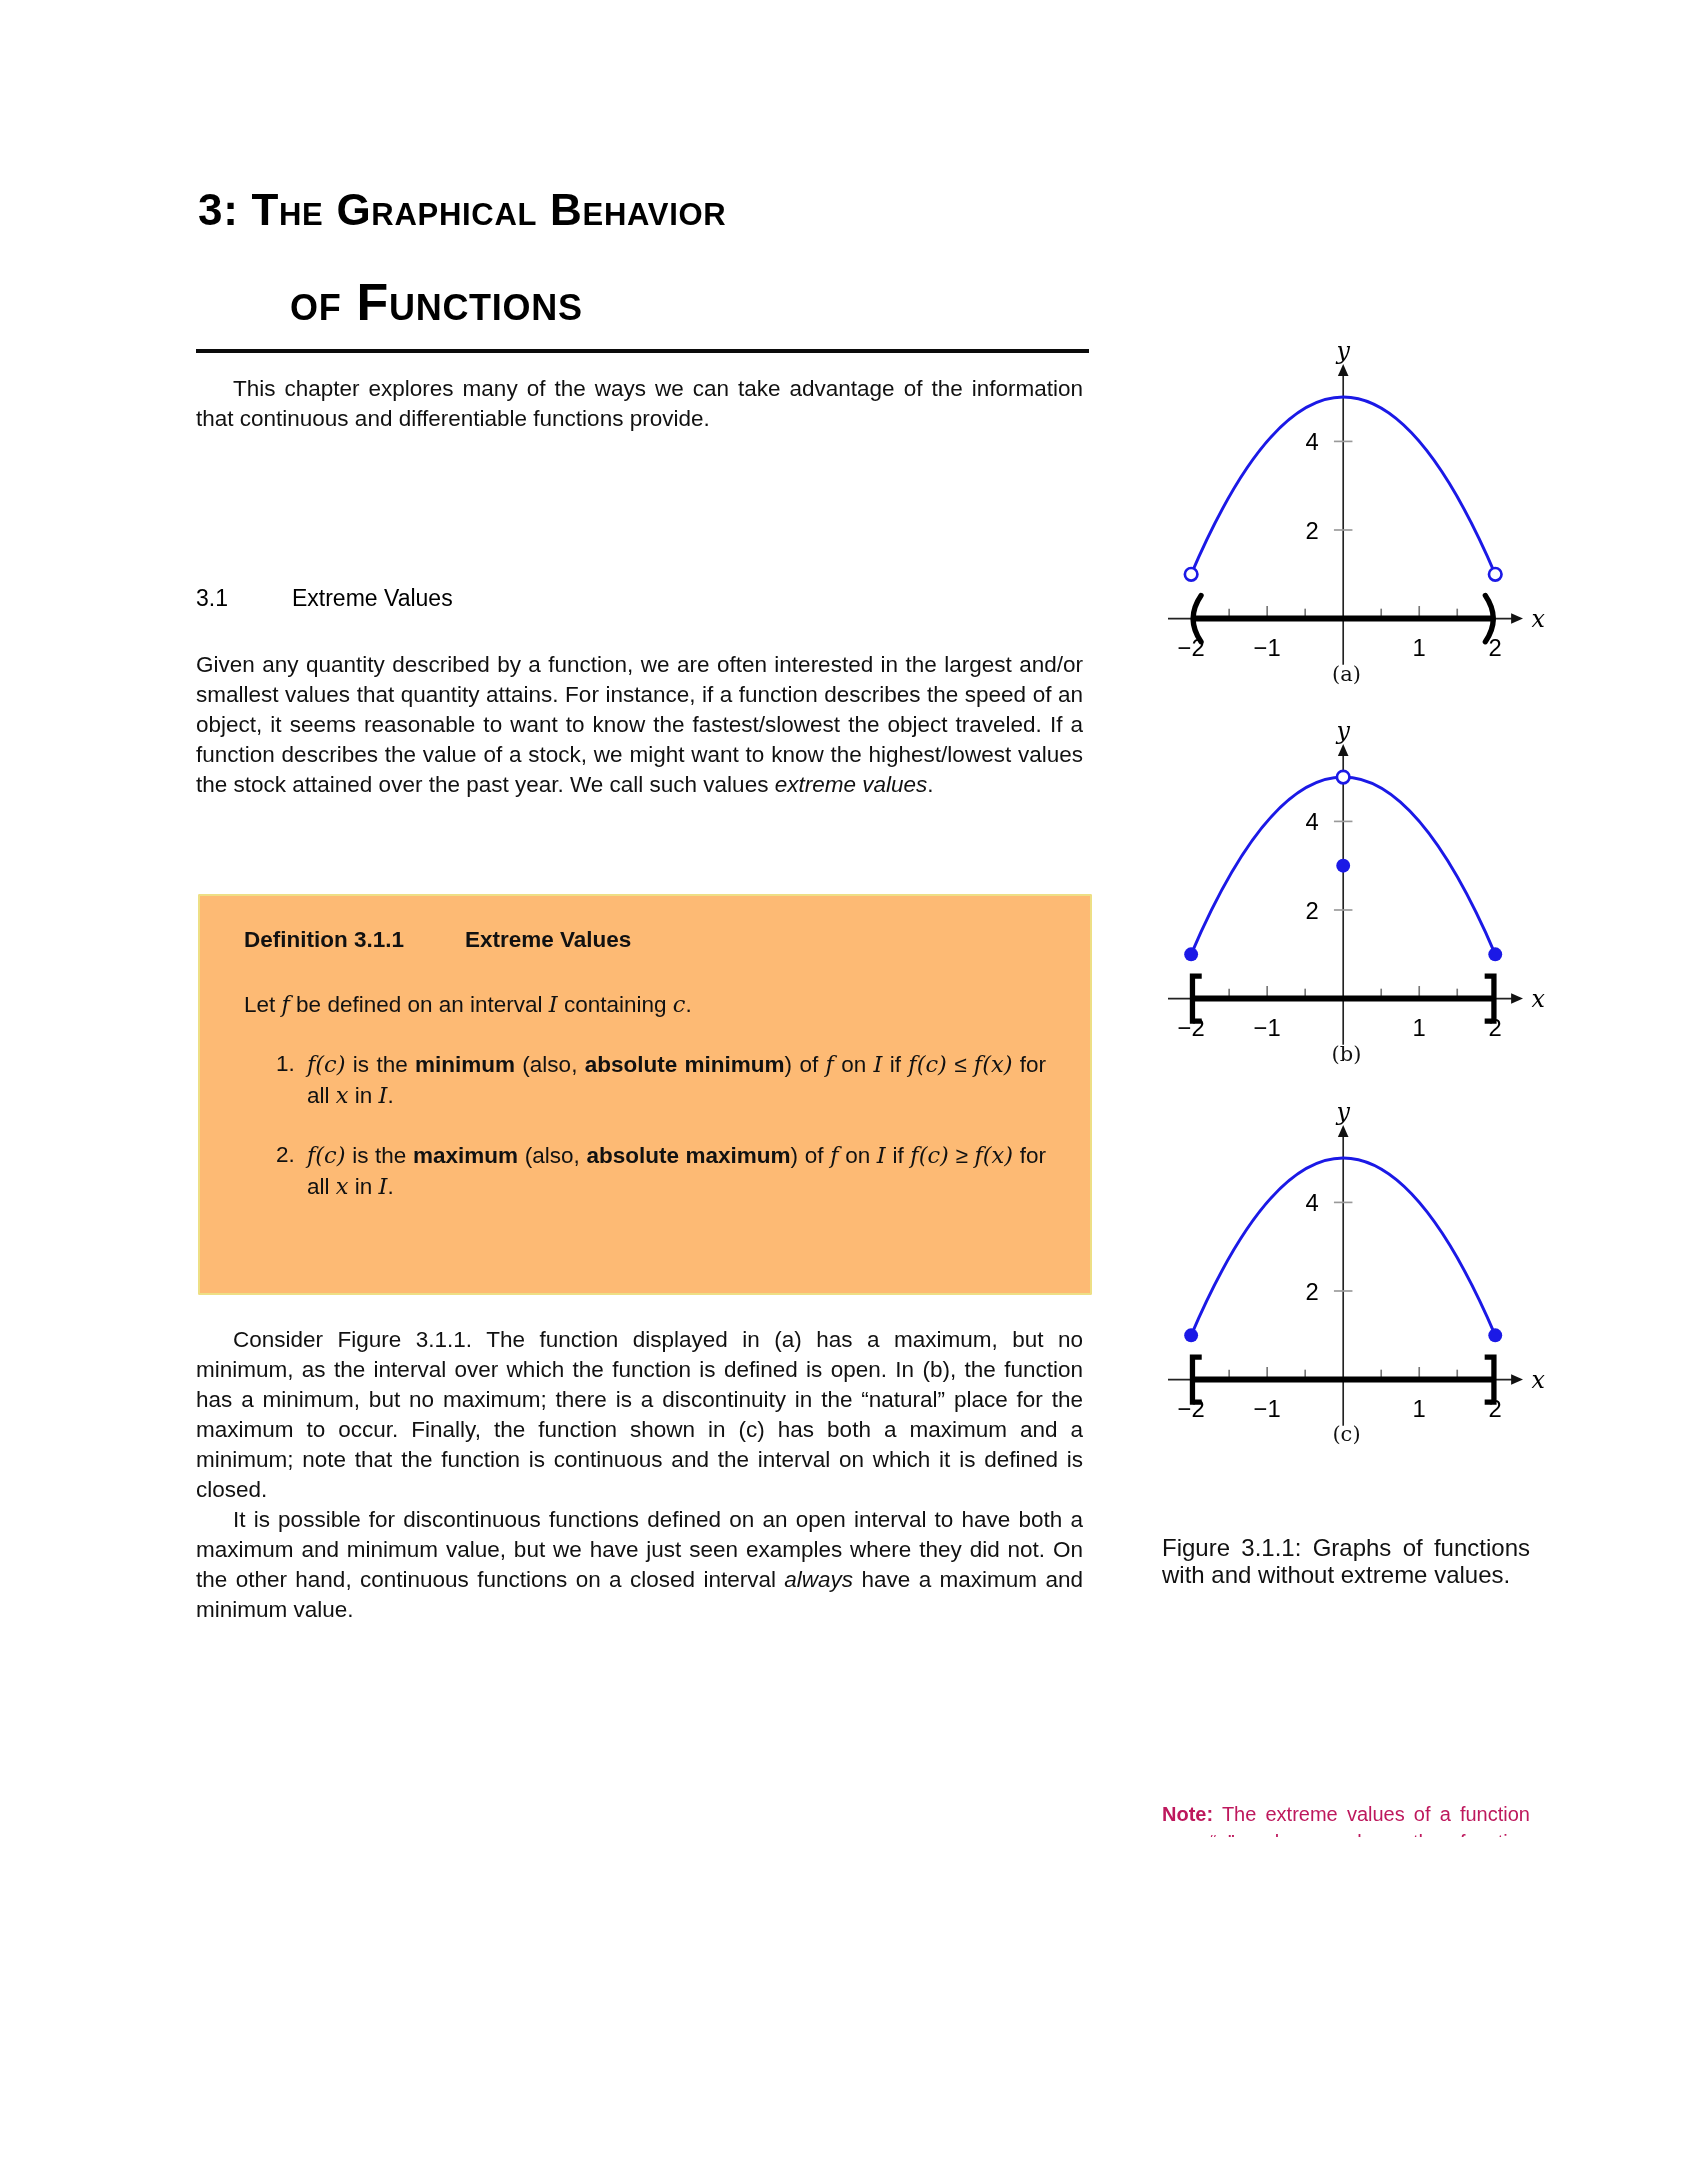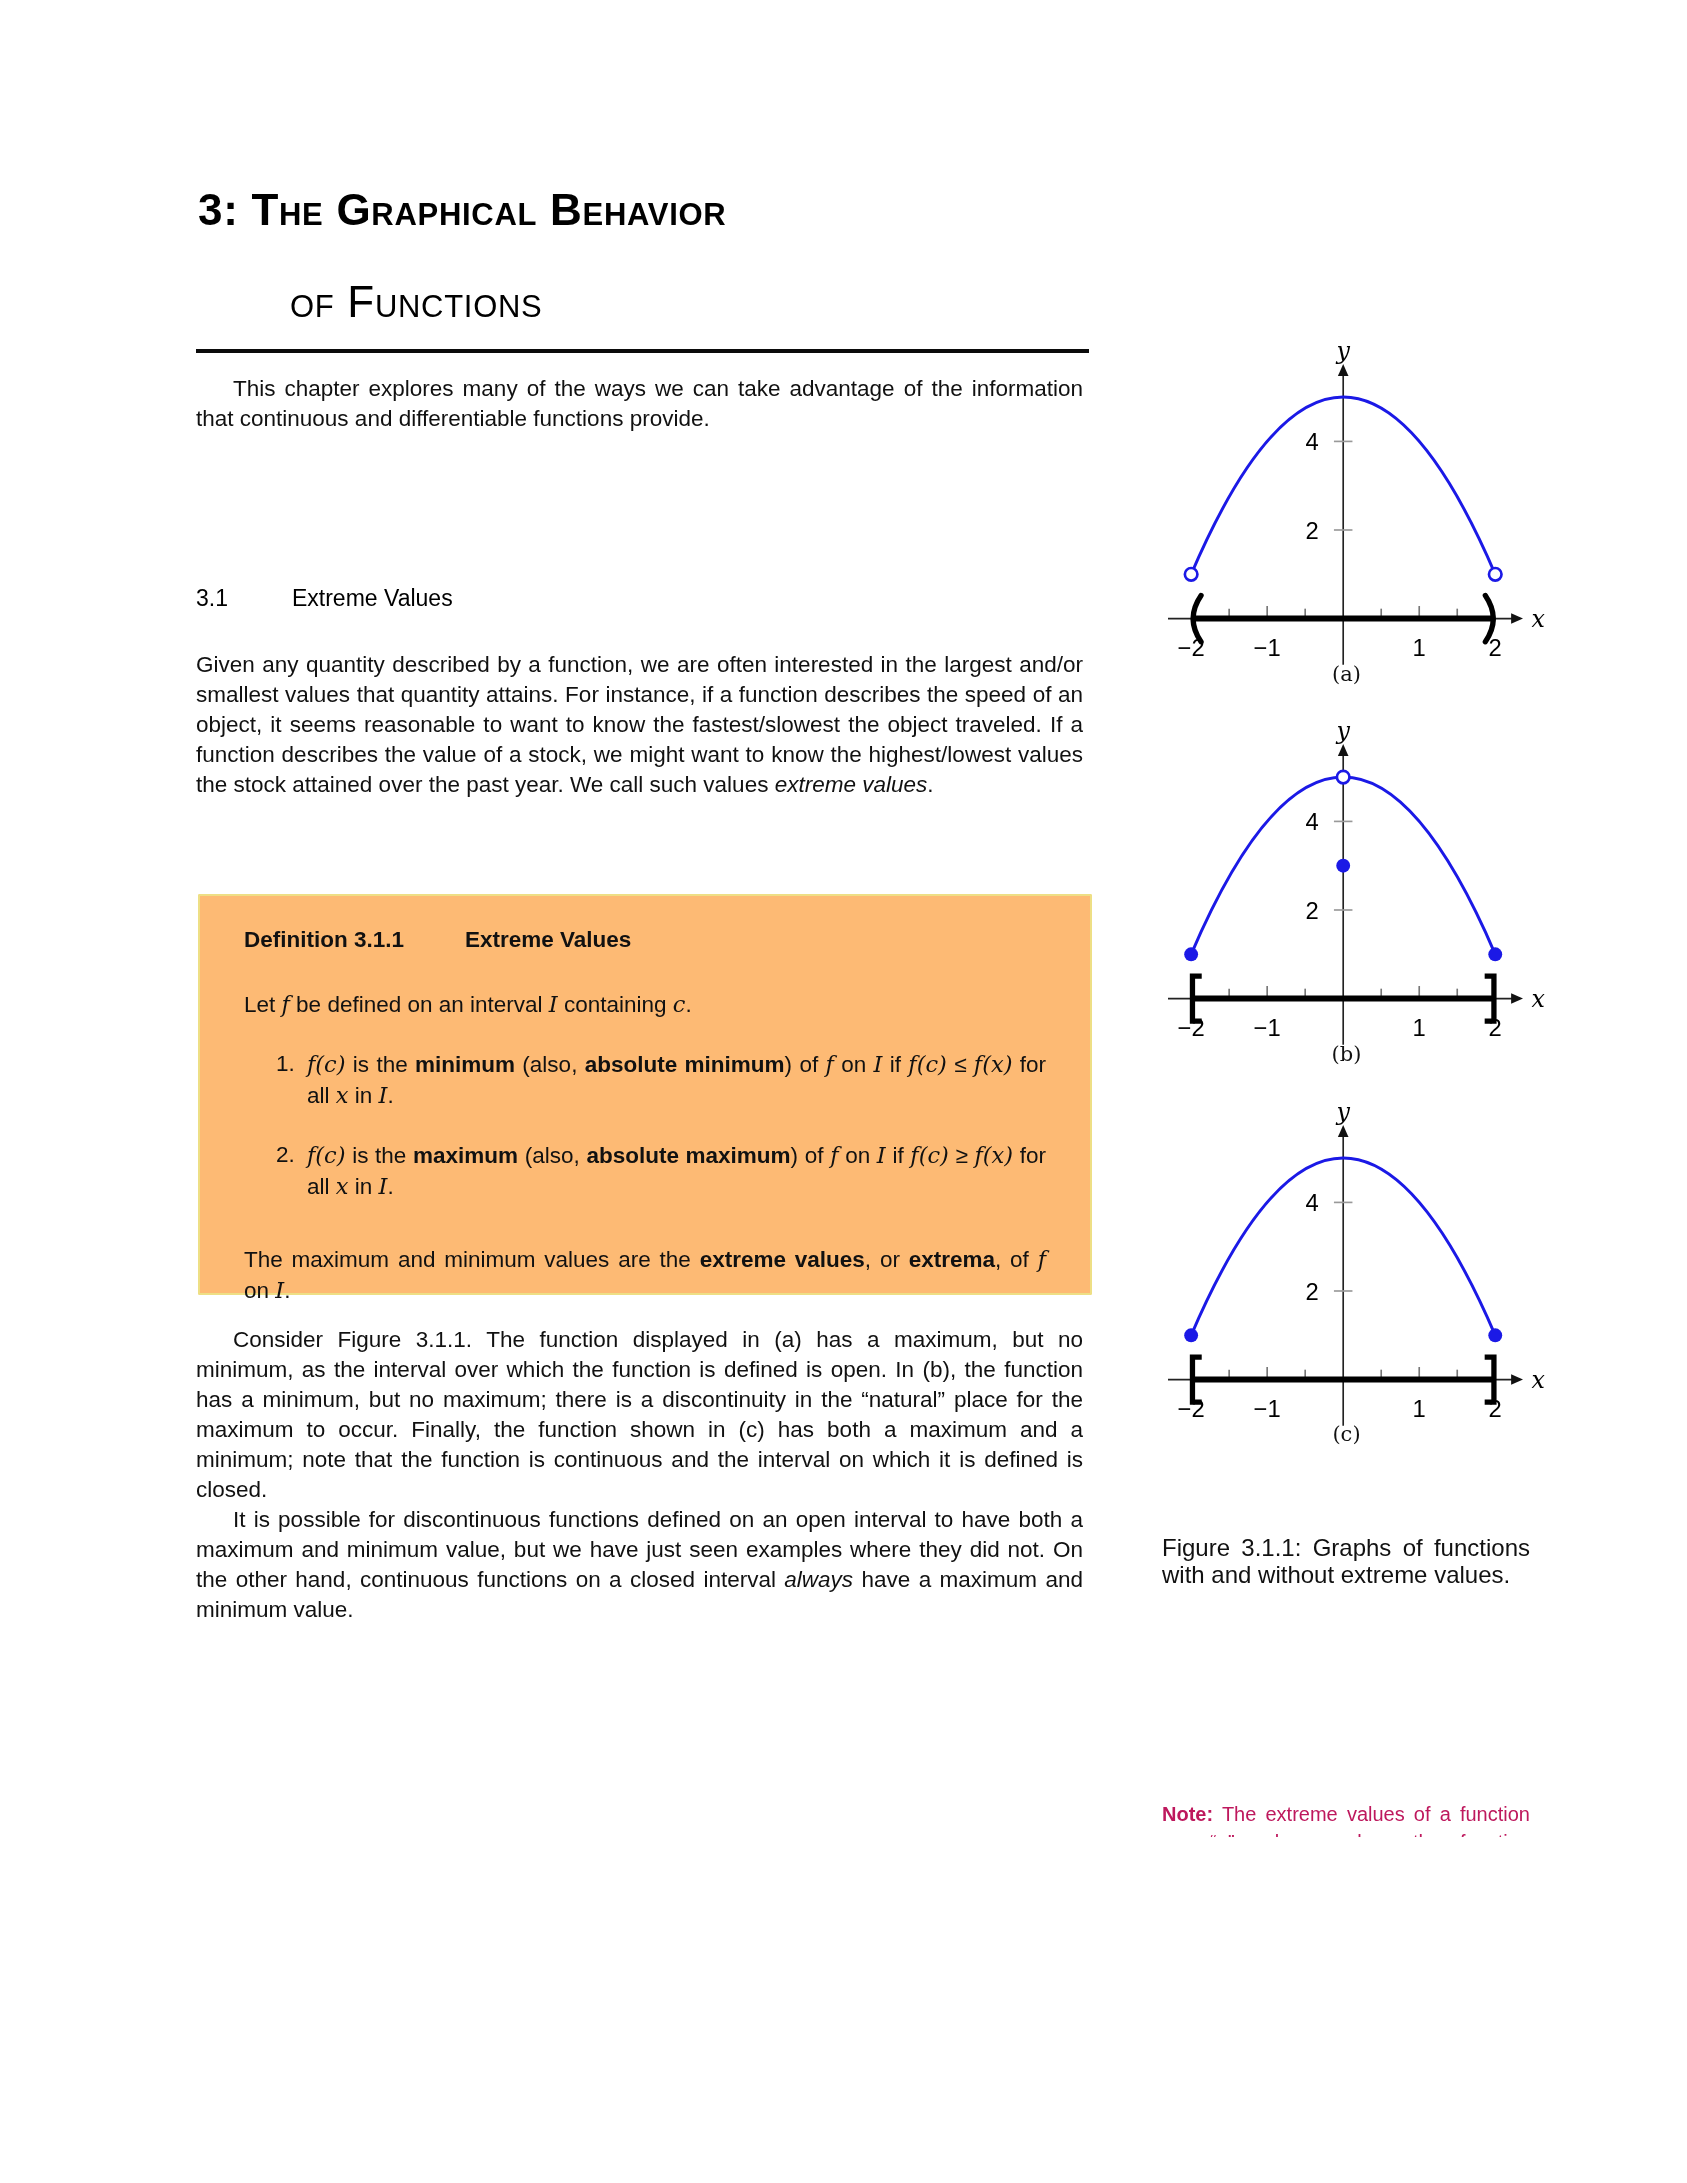--- a/index.html
+++ b/index.html
@@ -17,21 +17,21 @@
   .math { font-family:"DejaVu Serif", serif; font-style:italic; }
 
   
   .chapter-title {
     position:absolute; left:198px; top:187px;
     font-size:44px; font-weight:700; font-variant:small-caps;
     letter-spacing:0.7px; line-height:46px; color:#000;
   }
   .chapter-title-l2 {
     position:absolute; left:290px; top:279px;
-    font-size:44px; font-weight:400; font-variant:small-caps;
+    font-size:52px; font-weight:700; font-variant:small-caps;
     letter-spacing:0.7px; line-height:46px; color:#000;
   }
   .title-rule {
     position:absolute; left:196px; top:349px;
     width:893px; height:4px; background:#0b0b0b;
   }
 
   
   .bodycol { position:absolute; left:196px; width:887px; font-size:22.5px; line-height:30px; text-align:justify; }
   .bodycol p { margin:0; }
@@ -121,21 +121,20 @@
     </div>
     <div class="intro"><span>Let </span><span class="math">f</span><span> be defined on an interval </span><span class="math">I</span><span> containing </span><span class="math">c</span><span>.</span></div>
     <div class="item">
       <span class="num">1.</span>
       <span><span class="math">f(c)</span><span> is the </span><span class="b">minimum</span><span> (also, </span><span class="b">absolute minimum</span><span>) of </span><span class="math">f</span><span> on </span><span class="math">I</span><span> if </span><span class="math">f(c)</span><span> ≤ </span><span class="math">f(x)</span><span> for all </span><span class="math">x</span><span> in </span><span class="math">I</span><span>.</span></span>
     </div>
     <div class="item">
       <span class="num">2.</span>
       <span><span class="math">f(c)</span><span> is the </span><span class="b">maximum</span><span> (also, </span><span class="b">absolute maximum</span><span>) of </span><span class="math">f</span><span> on </span><span class="math">I</span><span> if </span><span class="math">f(c)</span><span> ≥ </span><span class="math">f(x)</span><span> for all </span><span class="math">x</span><span> in </span><span class="math">I</span><span>.</span></span>
     </div>
-    <div class="closing"><span>The maximum and minimum values are the </span><span class="b">extreme values</span><span>, or </span><span class="b">extrema</span><span>, of </span><span class="math">f</span><span> on </span><span class="math">I</span><span>.</span></div>
   </div>
 
   <div class="bodycol" id="block3">
     <p class="indent"><span>Consider Figure 3.1.1.  The function displayed in (a) has a maximum, but no minimum, as the interval over which the function is defined is open.  In (b), the function has a minimum, but no maximum; there is a discontinuity in the “natural” place for the maximum to occur.  Finally, the function shown in (c) has both a maximum and a minimum; note that the function is continuous and the interval on which it is defined is closed.</span></p>
     <p class="indent"><span>It is possible for discontinuous functions defined on an open interval to have both a maximum and minimum value, but we have just seen examples where they did not.  On the other hand, continuous functions on a closed interval </span><span class="i">always</span><span> have a maximum and minimum value.</span></p>
   </div>
 
   <svg id="gsvg-a" class="graph-svg" viewBox="0 0 600 540">
 
     <line x1="295" y1="66" x2="295" y2="505" stroke="#222" stroke-width="2.5"></line>

